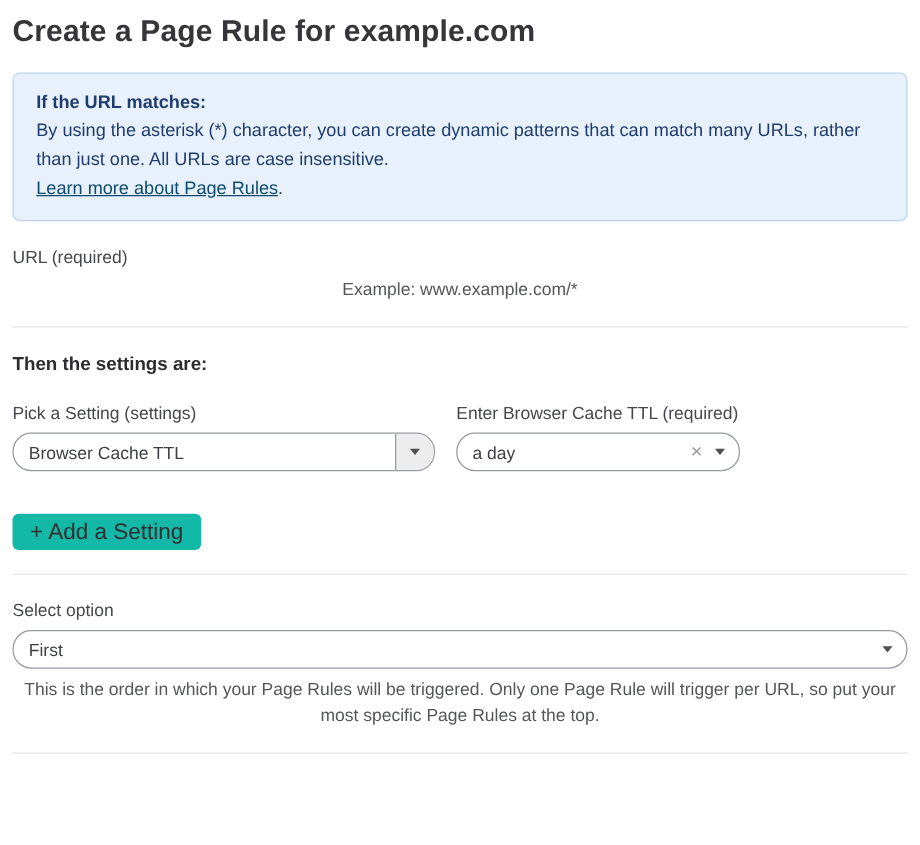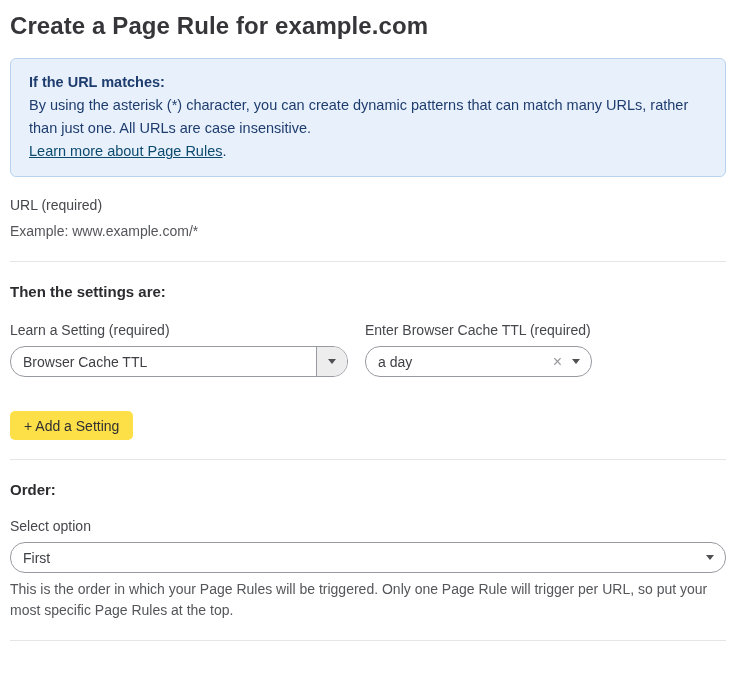--- a/index.html
+++ b/index.html
@@ -52,20 +52,21 @@
     font-size: 14px;
     color: #313131;
     font-family: "Liberation Sans", sans-serif;
     background: #fff;
   }
   .helper {
     font-size: 14px;
     color: #55565a;
     margin: 7px 0 0 0;
     line-height: 21px;
+    text-align: center;
   }
 
   .divider {
     border: none;
     border-top: 1px solid #e6e6e6;
     margin: 19px 0 0 0;
   }
 
   .section-heading {
     font-size: 15px;
@@ -111,23 +112,23 @@
     color: #97979c;
     font-size: 16px;
     padding: 0 10px 0 0;
     line-height: 1;
   }
   .ttl-caret-pad { padding-right: 11px; display: flex; align-items: center; }
 
   .btn {
     border: none;
     border-radius: 5px;
-    background: #fde047;
+    background: #14b8a6;
     color: #2f2f33;
-    font-size: 14px;
+    font-size: 18px;
     font-family: "Liberation Sans", sans-serif;
     height: 30px;
     padding: 0 16px;
     cursor: pointer;
   }
   .add-setting-btn { margin-top: 34px; height: 29px; padding: 0 14px; }
 
   .order-helper { margin-top: 6px; width: 716px; }
 </style>
 </head>
@@ -145,21 +146,21 @@
 
   <label class="field-label">URL (required)</label>
   <p class="helper">Example: www.example.com/*</p>
 
   <hr class="divider">
 
   <h2 class="section-heading">Then the settings are:</h2>
 
   <div class="settings-row">
     <div class="col-pick">
-      <label class="field-label">Learn a Setting (required)</label>
+      <label class="field-label">Pick a Setting (settings)</label>
       <div class="select-box">
         <span class="value">Browser Cache TTL</span>
         <span class="arrow-cell">
             <span class="caret"></span>
           </span>
       </div>
     </div>
     <div class="col-ttl">
       <label class="field-label">Enter Browser Cache TTL (required)</label>
       <div class="select-box">
@@ -169,21 +170,20 @@
             <span class="caret"></span>
           </span>
       </div>
     </div>
   </div>
 
   <button class="btn add-setting-btn">+ Add a Setting</button>
 
   <hr class="divider">
 
-  <h2 class="section-heading">Order:</h2>
 
   <label class="field-label">Select option</label>
   <div class="select-box">
     <span class="value">First</span>
     <span class="ttl-caret-pad">
         <span class="caret"></span>
       </span>
   </div>
   <p class="helper order-helper">This is the order in which your Page Rules will be triggered. Only one Page Rule will trigger per URL, so put your most specific Page Rules at the top.</p>
 

